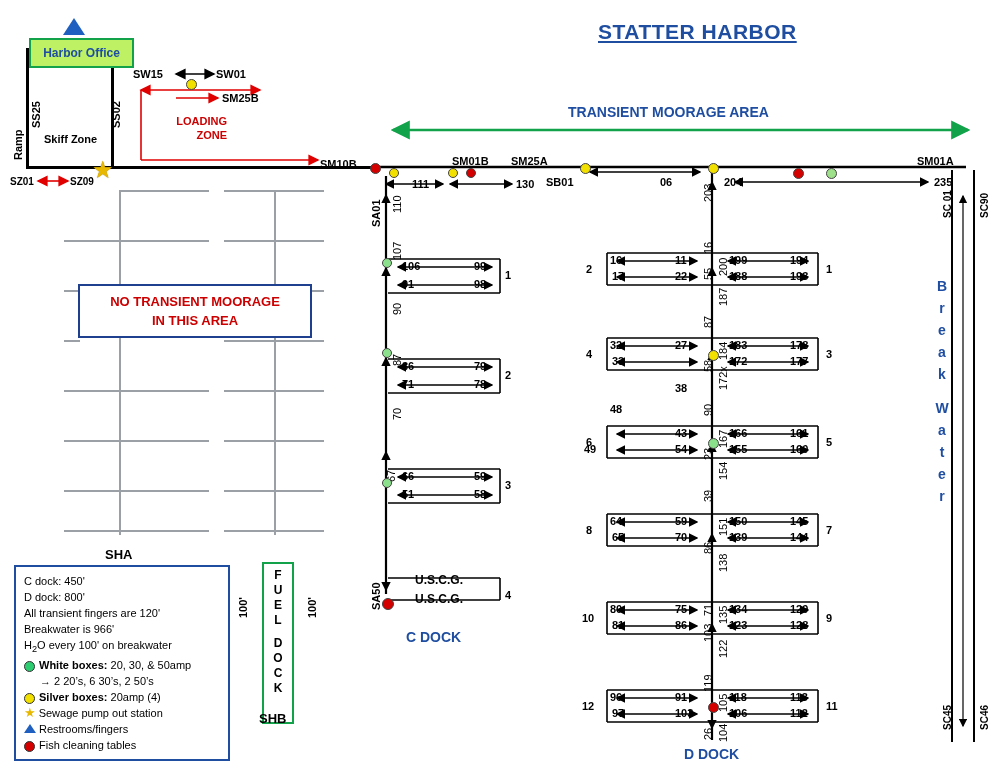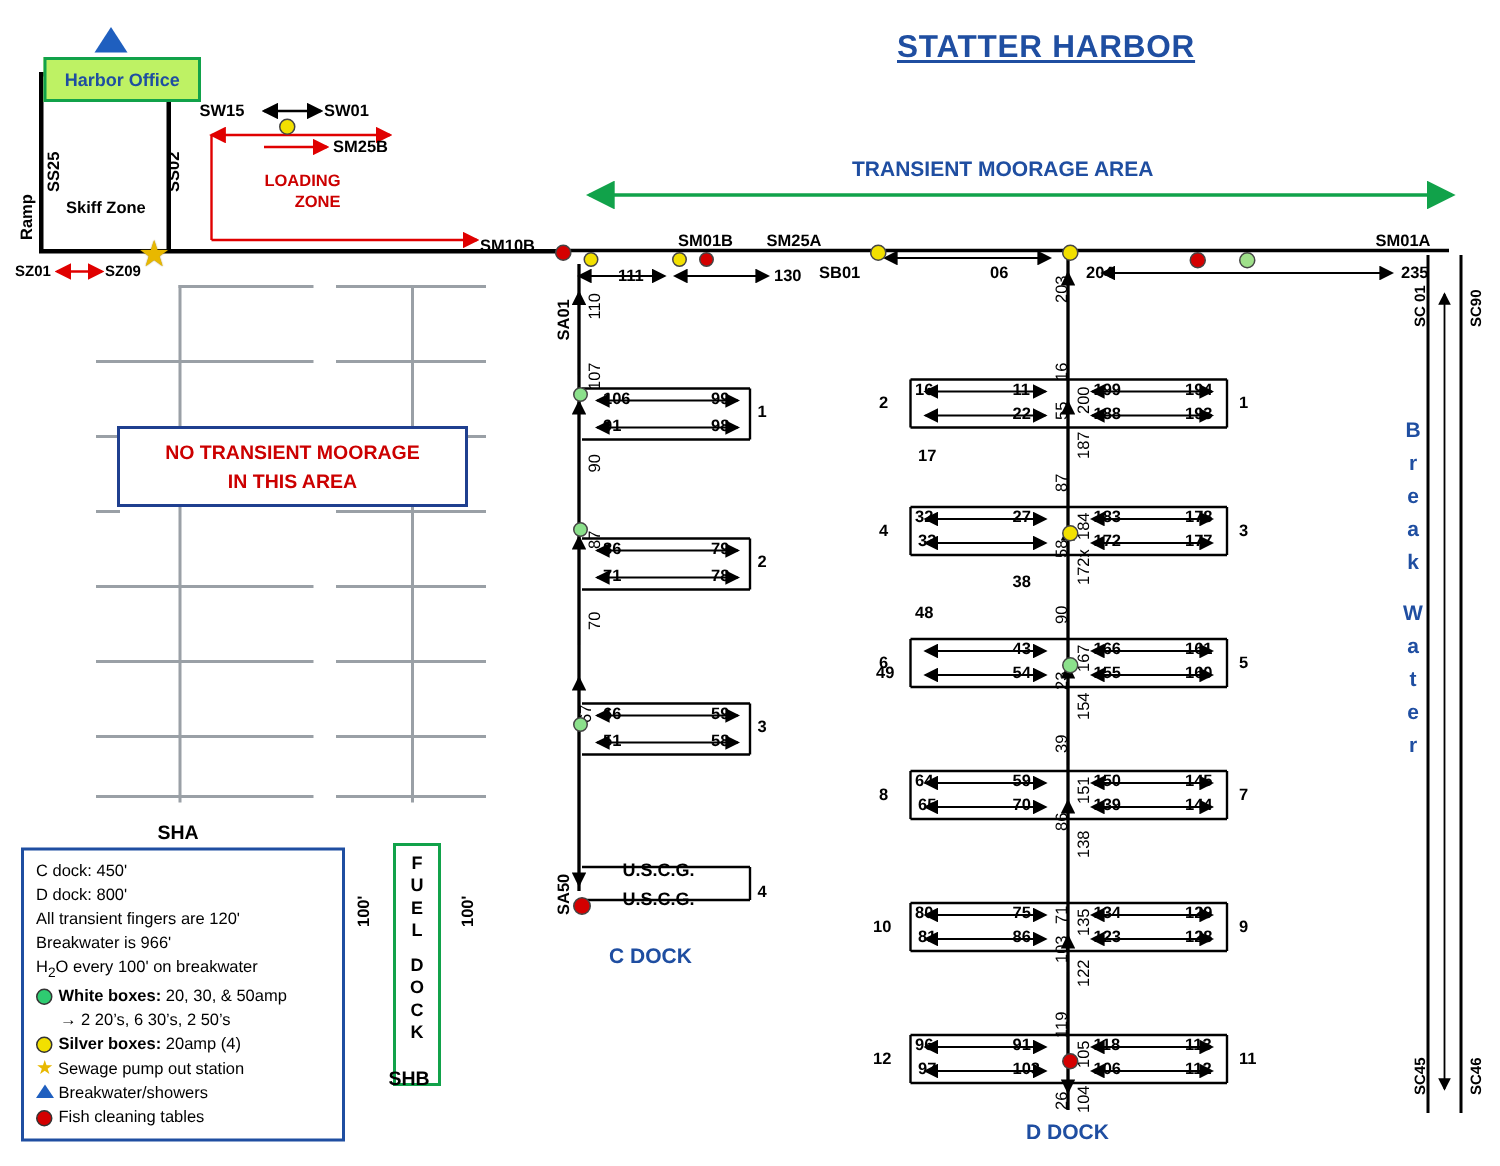--- a/index.html
+++ b/index.html
@@ -351,21 +351,21 @@
 <div class="abs num vert" style="left:702px;top:256px;height:24px;">55</div>
 <div class="abs num vert" style="left:702px;top:348px;height:24px;">58</div>
 
 <div class="dot" style="left:708px;top:350px;width:9px;height:9px;background:#f2e000;"></div>
 <div class="dot" style="left:708px;top:438px;width:9px;height:9px;background:#8be08b;"></div>
 <div class="dot" style="left:708px;top:702px;width:9px;height:9px;background:#d40000;"></div>
 
 <div class="abs numb" style="left:586px;top:263px;">2</div>
 <div class="abs numb" style="left:610px;top:254px;">16</div>
 <div class="abs numb" style="left:675px;top:254px;">11</div>
-<div class="abs numb" style="left:612px;top:270px;margin-top:28px;">17</div>
+<div class="abs numb" style="left:612px;top:270px;">17</div>
 <div class="abs numb" style="left:675px;top:270px;">22</div>
 <div class="abs numb" style="left:729px;top:254px;">199</div>
 <div class="abs numb" style="left:790px;top:254px;">194</div>
 <div class="abs numb" style="left:729px;top:270px;">188</div>
 <div class="abs numb" style="left:790px;top:270px;">193</div>
 <div class="abs numb" style="left:826px;top:263px;">1</div>
 
 <div class="abs numb" style="left:586px;top:348px;">4</div>
 <div class="abs numb" style="left:610px;top:339px;">32</div>
 <div class="abs numb" style="left:675px;top:339px;">27</div>
@@ -465,18 +465,18 @@
     <span class="legdot" style="background:#2ecc71;"></span><b>White boxes:</b><span> 20, 30, &amp; 50amp</span>
   </div>
   <div style="padding-left:16px;">→ 2 20’s, 6 30’s, 2 50’s</div>
   <div>
     <span class="legdot" style="background:#f2e000;"></span><b>Silver boxes:</b><span> 20amp (4)</span>
   </div>
   <div>
     <span style="color:#e8b800;font-size:13px;margin-right:3px;">★</span><span>Sewage pump out station</span>
   </div>
   <div>
-    <span style="display:inline-block;width:0;height:0;border-left:6px solid transparent;border-right:6px solid transparent;border-bottom:9px solid #1f5fbf;margin-right:3px;"></span><span>Breakwater/showers</span>
+    <span style="display:inline-block;width:0;height:0;border-left:6px solid transparent;border-right:6px solid transparent;border-bottom:9px solid #1f5fbf;margin-right:3px;"></span><span>Restrooms/fingers</span>
   </div>
   <div>
     <span class="legdot" style="background:#d40000;"></span><span>Fish cleaning tables</span>
   </div>
 </div>
 
 </body></html>

